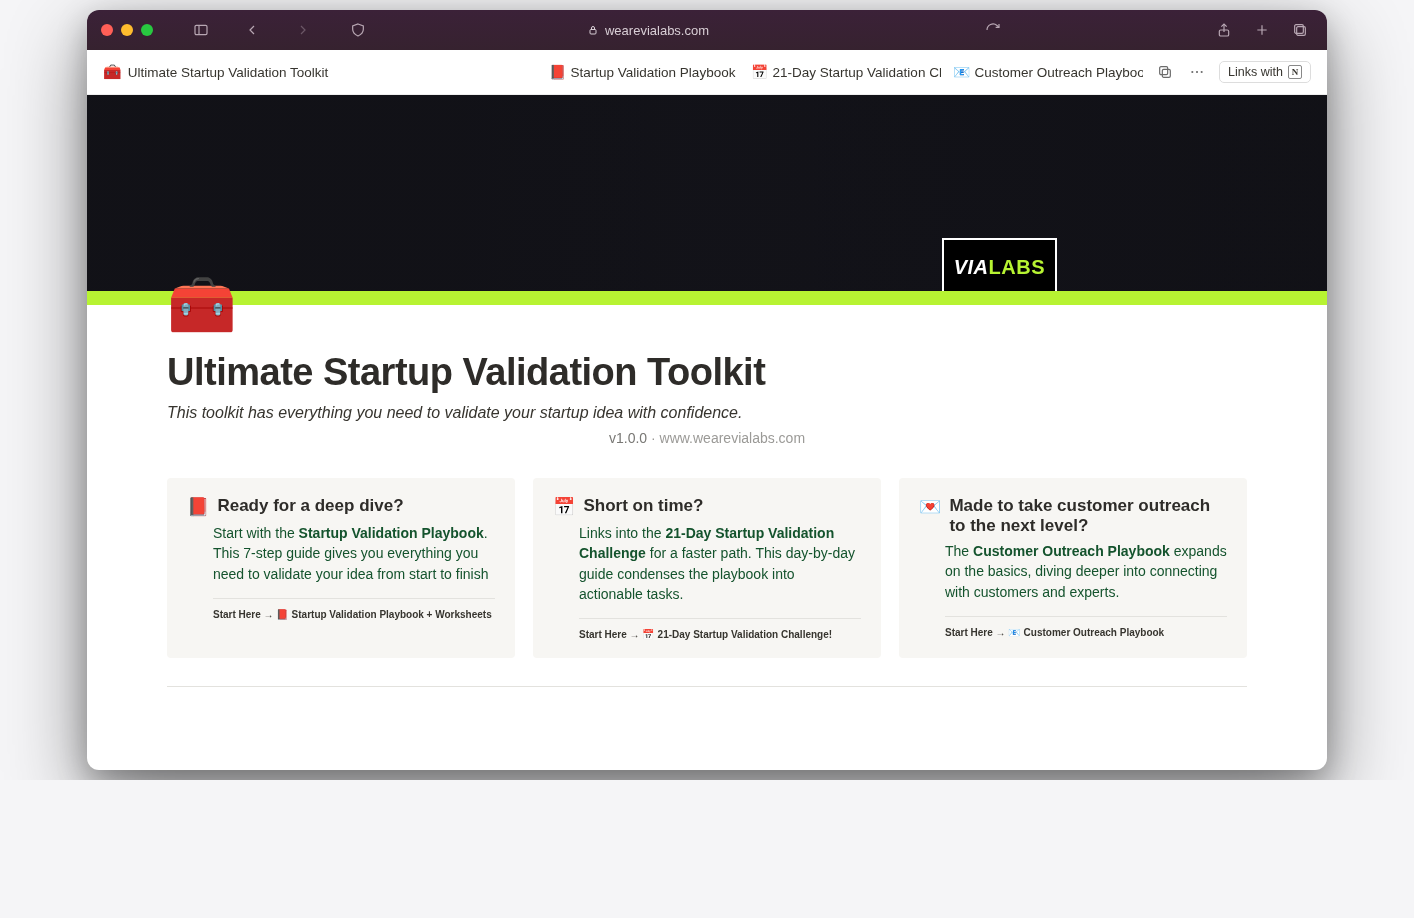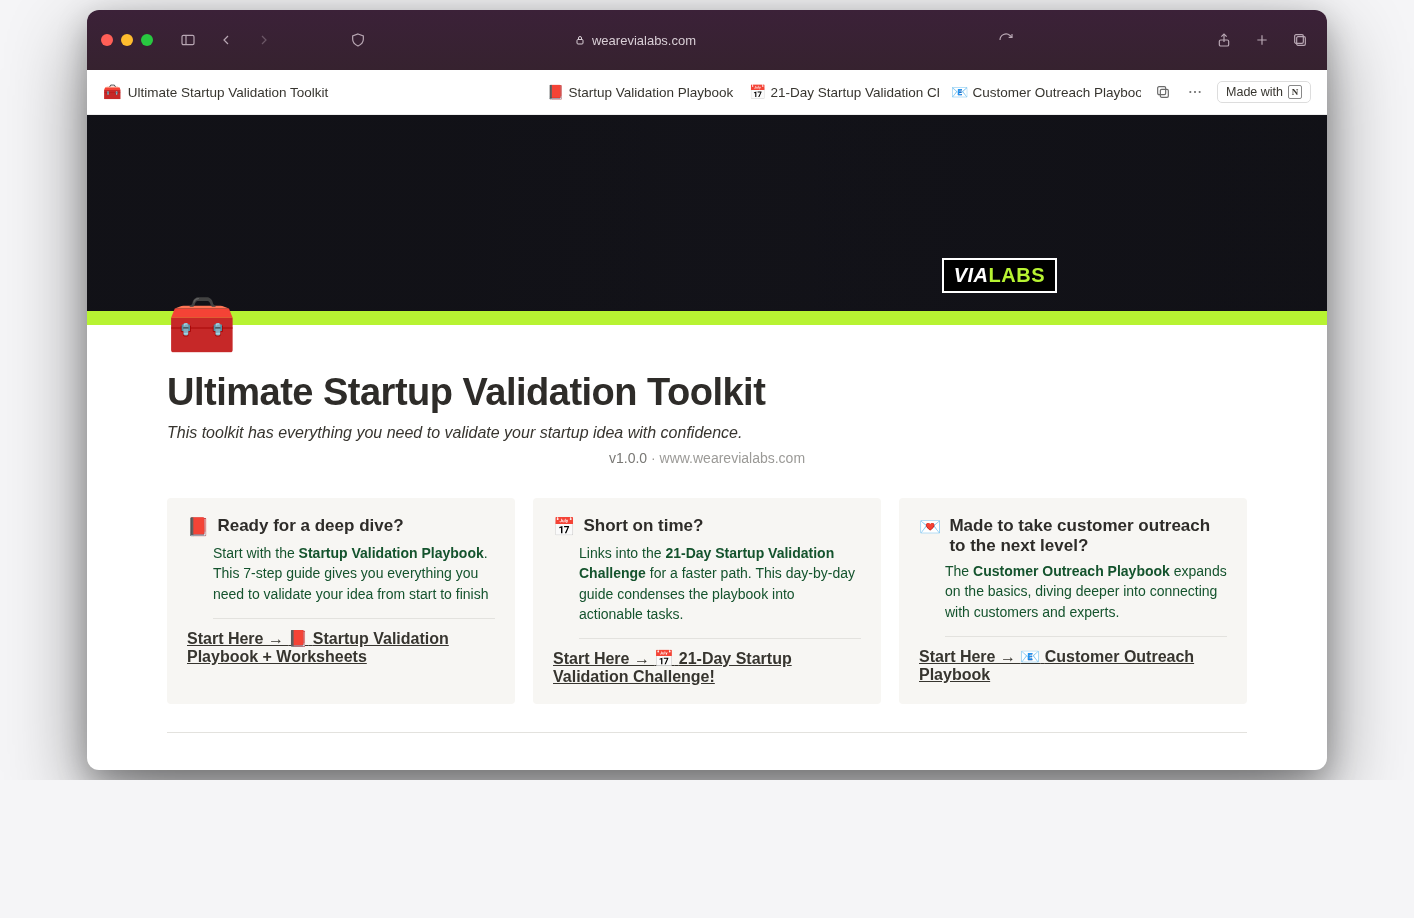--- a/index.html
+++ b/index.html
@@ -15,26 +15,26 @@
   height: 760px;
   background: #fff;
   border-radius: 12px;
   overflow: hidden;
   box-shadow: 0 30px 80px rgba(0,0,0,0.45), 0 10px 30px rgba(0,0,0,0.25);
   display: flex;
   flex-direction: column;
 }
 
 .toolbar {
-  height: 60px;
+  height: 40px;
   background: linear-gradient(180deg, #3b2138 0%, #36222f 100%);
   display: flex;
   align-items: center;
   padding: 0 14px;
-  gap: 12px;
+  gap: 25px;
 }
 .traffic-lights { display: flex; gap: 8px; margin-right: 10px; }
 .traffic-light { width: 12px; height: 12px; border-radius: 50%; }
 .tl-red { background: #ff5f57; }
 .tl-yellow { background: #febc2e; }
 .tl-green { background: #28c840; }
 .tb-icon {
   width: 26px; height: 26px; display:flex; align-items:center; justify-content:center;
   color: #b8a7b3; border-radius:4px;
 }
@@ -81,21 +81,21 @@
               linear-gradient( to right, #1a1a22 0%, #1a1a22 30%, #1e1e28 50%, #181820 100%);
   position: relative;
 }
 .cover::after {
   content:"";
   position:absolute; left:0; right:0; bottom:0; height:14px;
   background:#b7f332;
 }
 .vialabs-badge {
   position:absolute; right:270px; top:143px;
-  border:2px solid #fff; padding:4px 10px; background:#000;
+  border:2px solid #fff; padding:16px 10px; background:#000;
   font-weight:800; font-size:20px; color:#b7f332; letter-spacing:0.5px;
 }
 .vialabs-badge .via { color:#fff; font-style:italic; }
 .page {
   padding: 0 80px 40px 80px;
   position:relative;
 }
 .page-icon {
   font-size: 56px;
   line-height:1;
@@ -113,21 +113,21 @@
   display:flex; gap:18px; margin-top:32px;
 }
 .card {
   flex:1; background:#f7f6f3; border-radius:4px; padding:18px 20px;
 }
 .card-title { display:flex; gap:8px; font-weight:700; font-size:17px; color:#2e2c29; align-items:flex-start; }
 .card-title .emoji { font-size:18px; }
 .card-body { font-size:14px; color:#14532d; margin-top:5px; margin-left:26px; line-height:1.45; }
 .card-body b { font-weight:600; }
 .card-divider { border-top:1px solid #e3e2de; margin:14px 0 10px 26px; }
-.card-cta { font-size:16px; color:#37352f;text-decoration:underline; }
+.card-cta { font-size:10px; margin-left:26px; color:#37352f; }
 .card-cta b { font-weight:600; }
 .hr-main { border:none; border-top:1px solid #e3e2de; margin:28px 0 20px 0; }
 h2.section { font-size:20px; font-weight:700; color:#2e2c29; margin-bottom:12px; }
 .fade-bottom {
   position:absolute; left:0; right:0; bottom:0; height:20px;
 }
 </style>
 </head>
 <body>
 
@@ -223,21 +223,21 @@
           </svg>
       </div>
       <div class="dots-icon">
         <svg viewBox="0 0 24 24" width="16" height="16" fill="currentColor">
             <circle cx="5" cy="12" r="1.6"></circle>
             <circle cx="12" cy="12" r="1.6"></circle>
             <circle cx="19" cy="12" r="1.6"></circle>
           </svg>
       </div>
       <div class="made-with">
-        <span>Made with</span>
+        <span>Links with</span>
         <span class="notion-n">N</span>
       </div>
     </div>
   </div>
 
   <div class="content-scroll">
     <div class="cover">
       <div class="vialabs-badge">
         <span class="via">VIA</span><span>LABS</span>
       </div>

